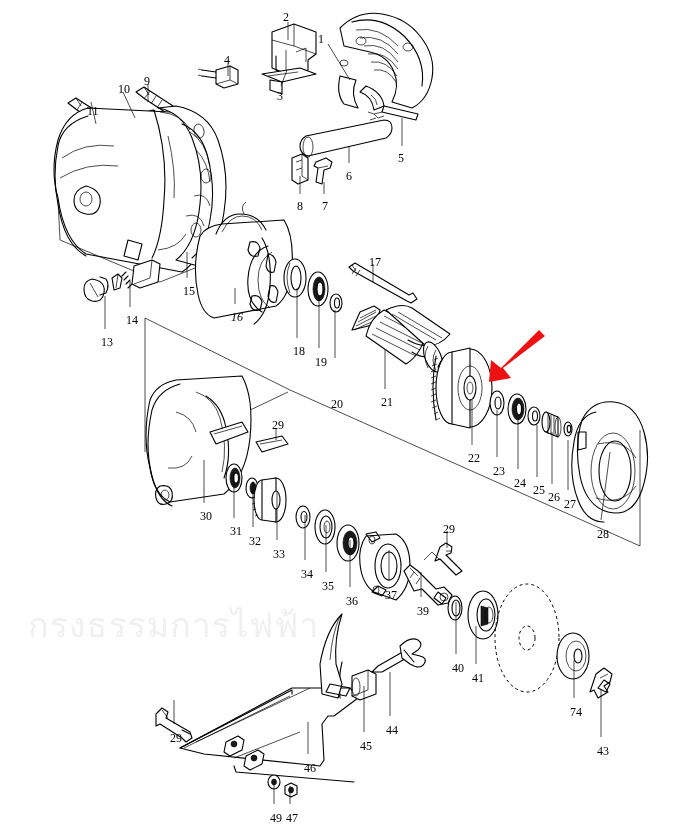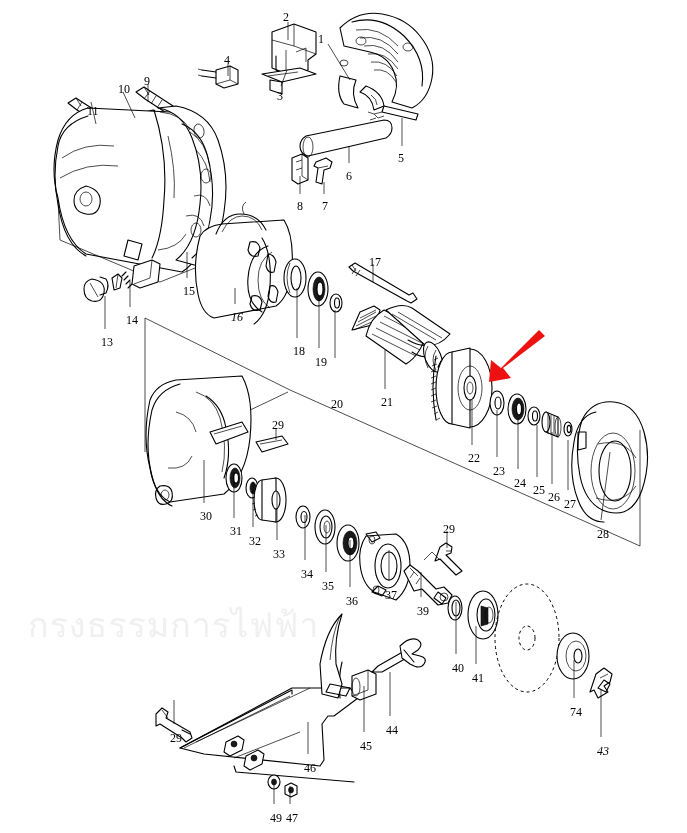--- a/index.html
+++ b/index.html
@@ -501,21 +501,21 @@
       <div class="lbl" style="left: 273px; top: 548px;">33</div>
       <div class="lbl" style="left: 301px; top: 568px;">34</div>
       <div class="lbl" style="left: 322px; top: 580px;">35</div>
       <div class="lbl" style="left: 346px; top: 595px;">36</div>
       <div class="lbl" style="left: 385px; top: 589px;">37</div>
       <div class="lbl" style="left: 443px; top: 523px;">29</div>
       <div class="lbl" style="left: 417px; top: 605px;">39</div>
       <div class="lbl" style="left: 452px; top: 662px;">40</div>
       <div class="lbl" style="left: 472px; top: 672px;">41</div>
       <div class="lbl" style="left: 570px; top: 706px;">74</div>
-      <div class="lbl" style="left: 597px; top: 745px; font-style: italic;">43</div>
+      <div class="lbl" style="left: 597px; top: 745px;">43</div>
       <div class="lbl" style="left: 386px; top: 724px;">44</div>
       <div class="lbl" style="left: 360px; top: 740px;">45</div>
       <div class="lbl" style="left: 304px; top: 762px;">46</div>
       <div class="lbl" style="left: 286px; top: 812px;">47</div>
       <div class="lbl" style="left: 170px; top: 732px;">29</div>
       <div class="lbl" style="left: 270px; top: 812px;">49</div>
     </div>
 
 </div>
 

